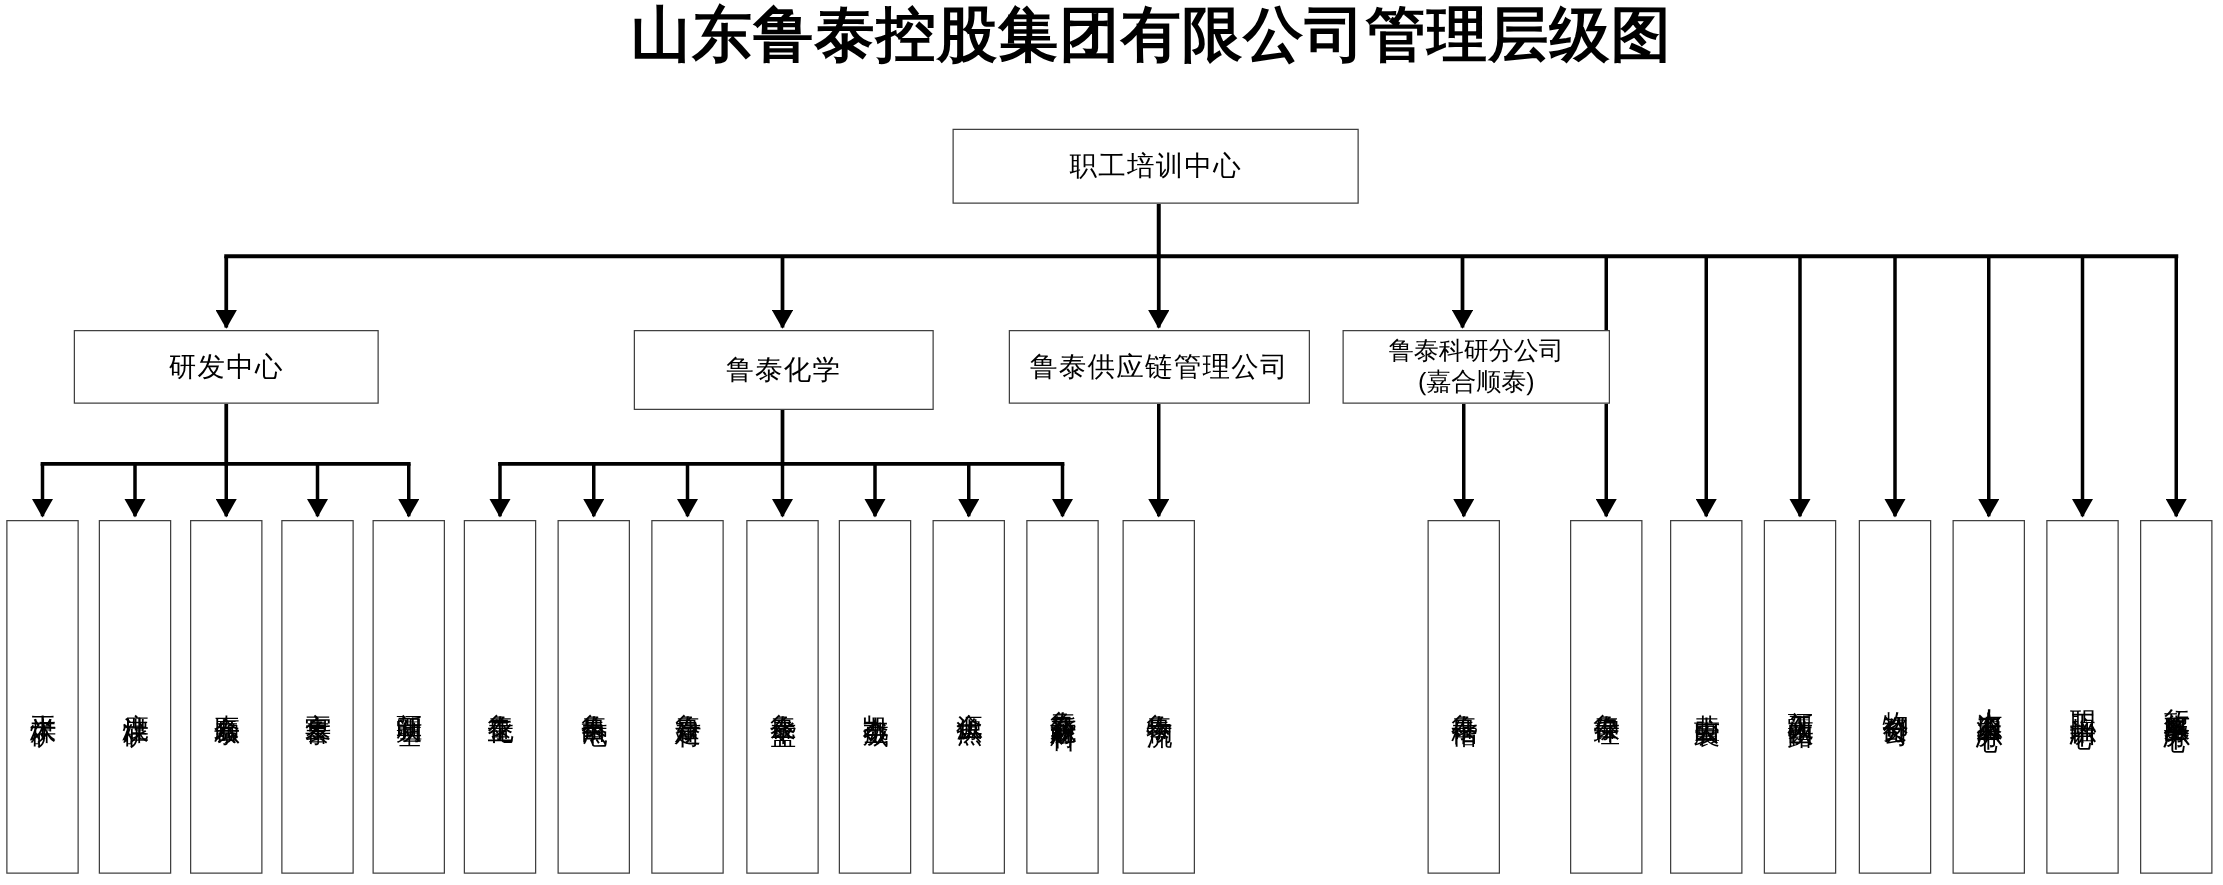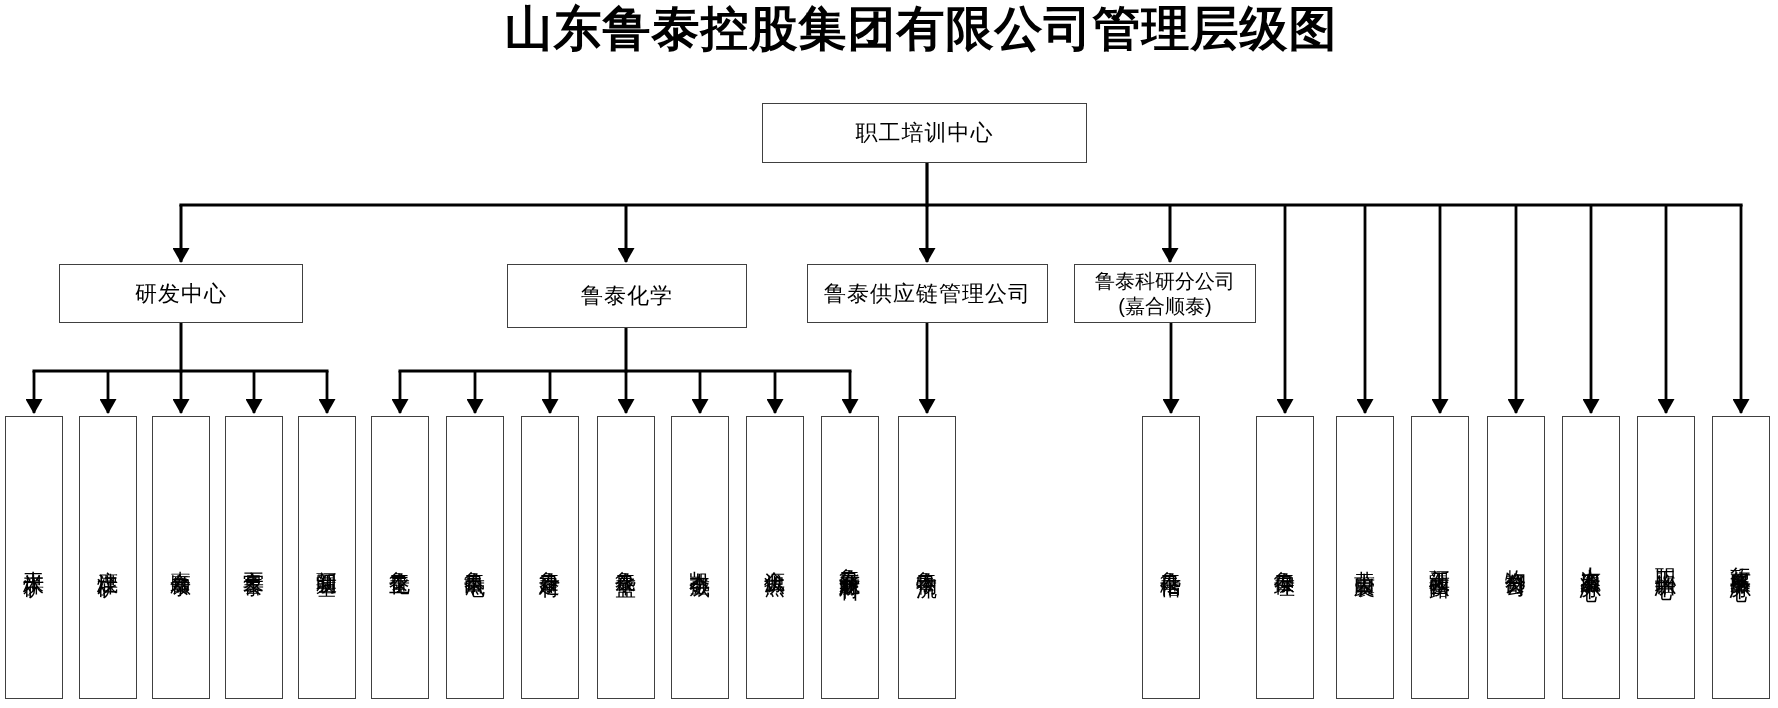--- a/index.html
+++ b/index.html
@@ -148,21 +148,21 @@
       <div class="box leaf-box" style="left: 746px; top: 416px; width: 58px; height: 283px;">
         <span class="vtext">金源供热</span>
       </div>
       <div class="box leaf-box" style="left: 821px; top: 416px; width: 58px; height: 283px;">
         <span class="vtext">鲁泰新能源材料</span>
       </div>
       <div class="box l2-box" style="left: 807px; top: 264px; width: 241px; height: 59px;">鲁泰供应链管理公司</div>
       <div class="box leaf-box" style="left: 898px; top: 416px; width: 58px; height: 283px;">
         <span class="vtext">鲁泰物流</span>
       </div>
-      <div class="box l2-box two-line" style="left: 1074px; top: 264px; width: 182px; height: 59px;">
+      <div class="box l2-box two-line" style="left: 1074px; top: 264px; width: 214px; height: 59px;">
         <span>鲁泰科研分公司</span>
         <span>(嘉合顺泰)</span>
       </div>
       <div class="box leaf-box" style="left: 1142px; top: 416px; width: 58px; height: 283px;">
         <span class="vtext">鲁泰佶楷</span>
       </div>
       <div class="box leaf-box" style="left: 1256px; top: 416px; width: 58px; height: 283px;">
         <span class="vtext">鲁泰保理</span>
       </div>
       <div class="box leaf-box" style="left: 1336px; top: 416px; width: 58px; height: 283px;">

